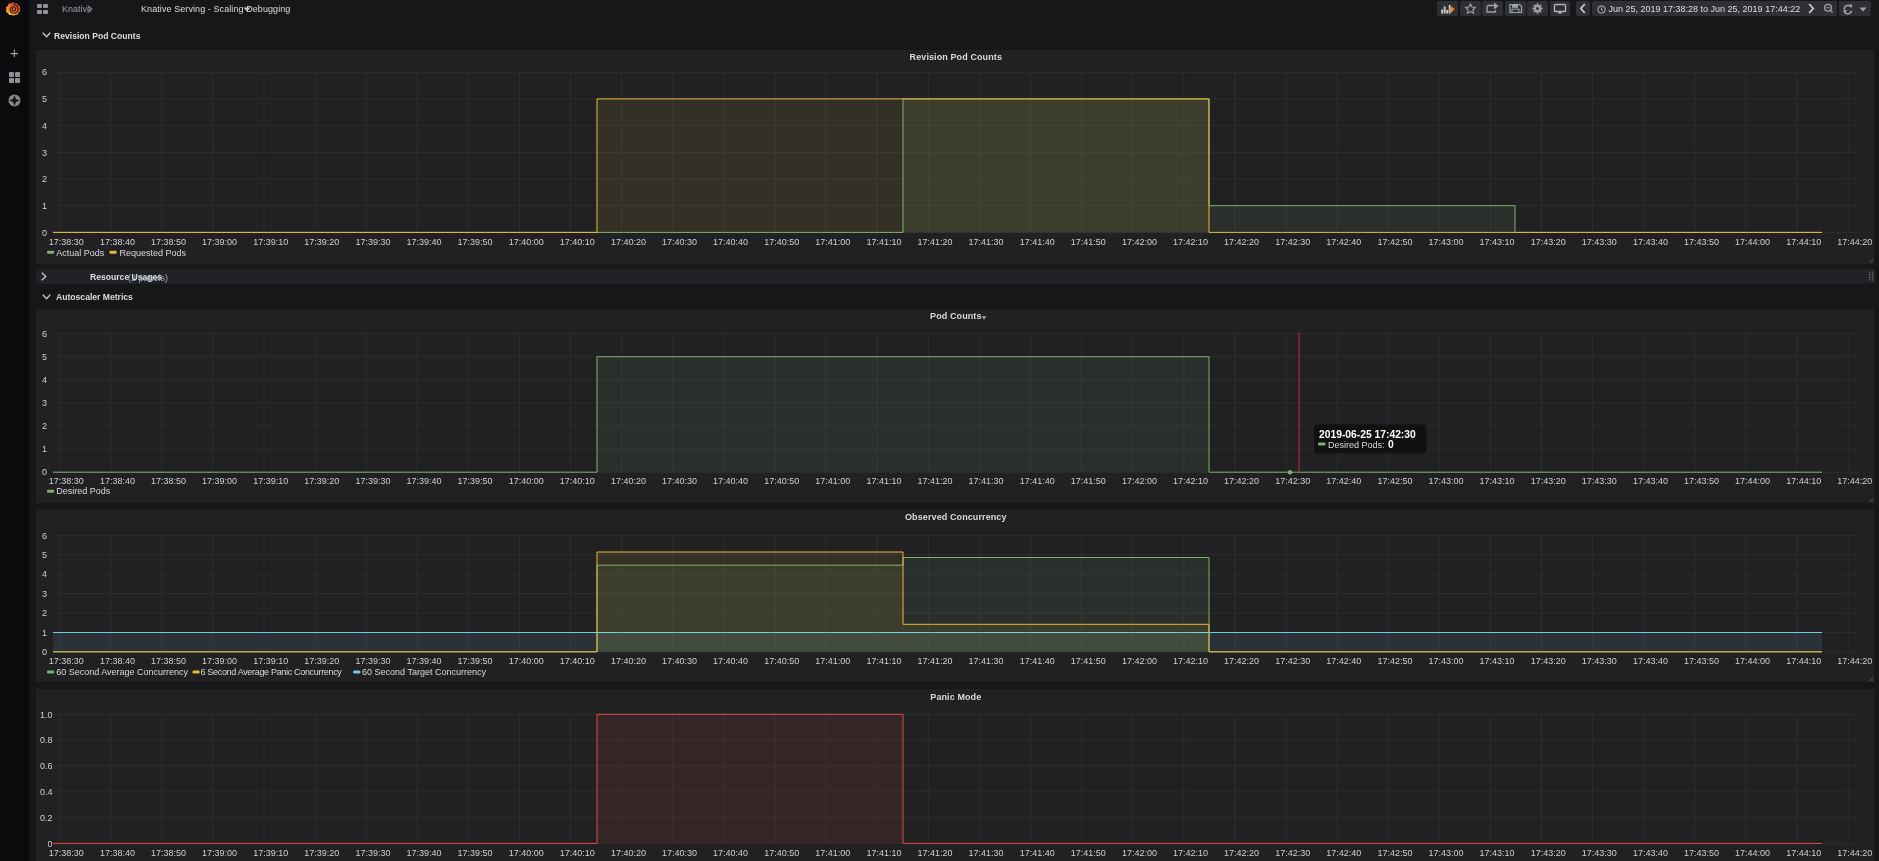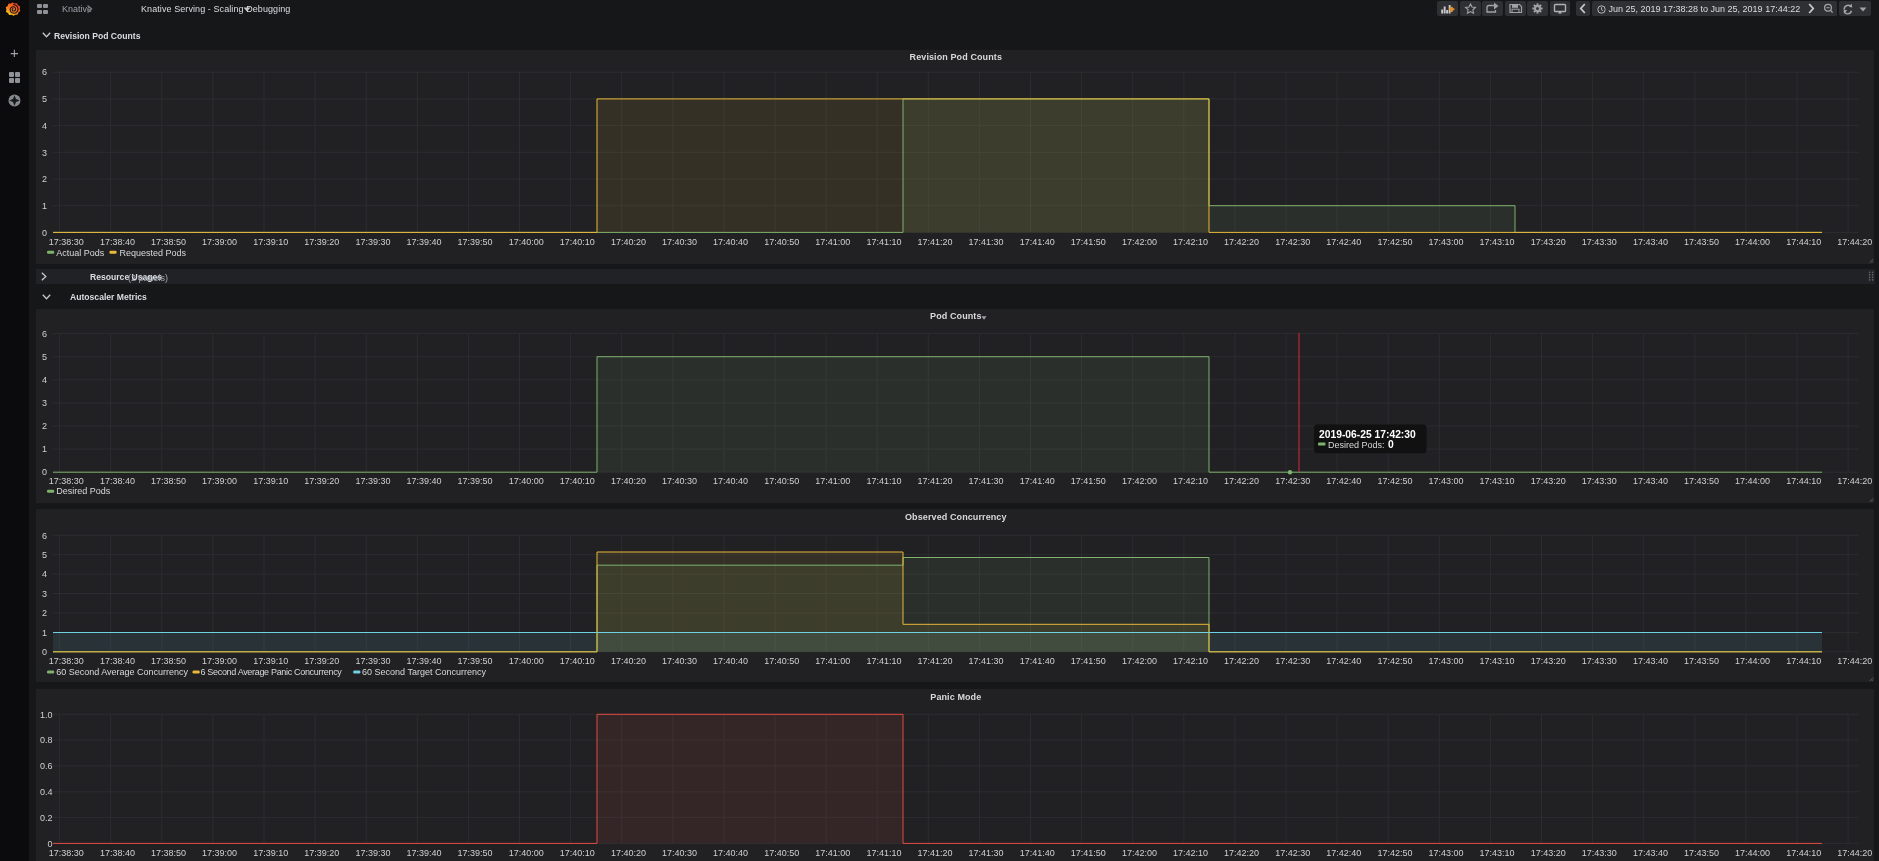--- a/index.html
+++ b/index.html
@@ -164,21 +164,21 @@
       <circle cx="1.6" cy="6.3" r="0.85"></circle>
       <circle cx="4.6" cy="6.3" r="0.85"></circle>
       <circle cx="1.6" cy="8.8" r="0.85"></circle>
       <circle cx="4.6" cy="8.8" r="0.85"></circle>
     </g>
   </svg>
 
 <svg class="abs" style="left:42px; top:293.5px;" width="9" height="6" viewBox="0 0 9 6">
     <path d="M0.8 0.8 L4.5 4.8 L8.2 0.8" stroke="#c7c8ca" stroke-width="1.3" fill="none"></path>
   </svg>
-<div class="rowtitle" style="left:70px; top:291.8px;">Autoscaler Metrics</div>
+<div class="rowtitle" style="left:56px; top:291.8px;">Autoscaler Metrics</div>
 
 <svg class="abs" style="left:0; top:0;" width="1879" height="861" viewBox="0 0 1879 861">
 <text x="955.8" y="60" text-anchor="middle" class="ptitle">Revision Pod Counts</text>
 <line x1="53.0" y1="72.2" x2="1858.5" y2="72.2" stroke="#2c2d30" stroke-width="1"></line>
 <text x="47.0" y="75.4" text-anchor="end" class="ax">6</text>
 <line x1="53.0" y1="98.9" x2="1858.5" y2="98.9" stroke="#2c2d30" stroke-width="1"></line>
 <text x="47.0" y="102.1" text-anchor="end" class="ax">5</text>
 <line x1="53.0" y1="125.6" x2="1858.5" y2="125.6" stroke="#2c2d30" stroke-width="1"></line>
 <text x="47.0" y="128.8" text-anchor="end" class="ax">4</text>
 <line x1="53.0" y1="152.3" x2="1858.5" y2="152.3" stroke="#2c2d30" stroke-width="1"></line>

